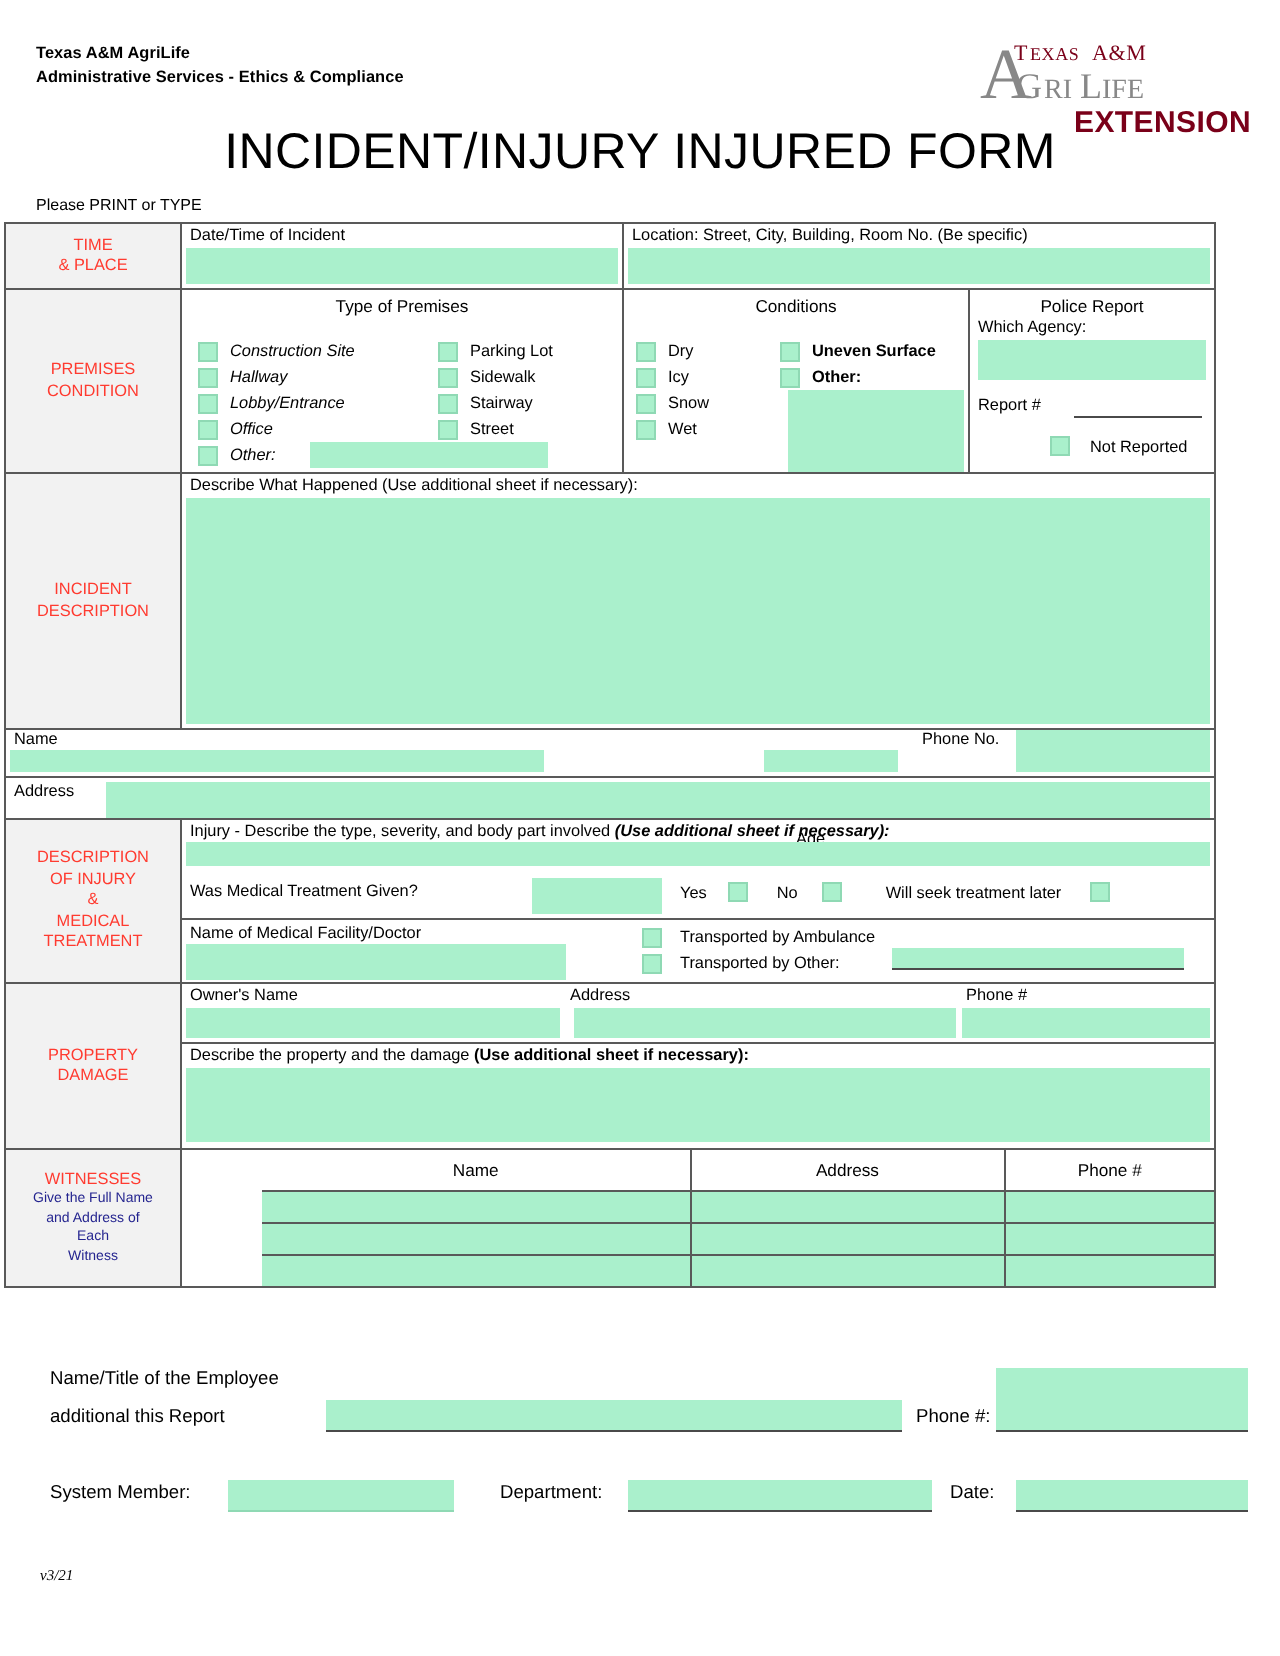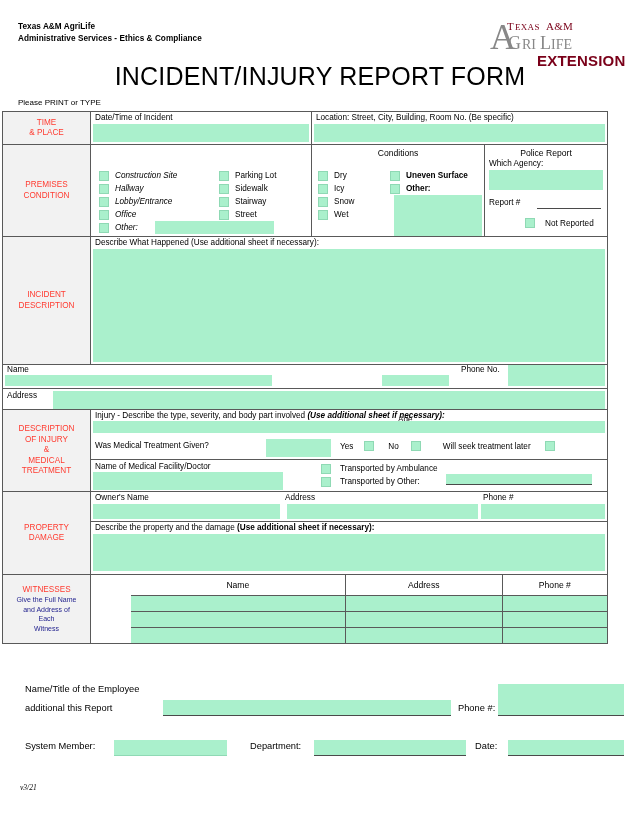--- a/index.html
+++ b/index.html
@@ -248,21 +248,21 @@
       <text x="64" y="14" font-family="Liberation Serif, serif" font-size="11" fill="#7a0019" letter-spacing="0.3">A&amp;M</text>
       <text x="26" y="33" font-family="Liberation Serif, serif" font-size="18" fill="#888888" letter-spacing="0">G</text>
       <text x="40" y="33" font-family="Liberation Serif, serif" font-size="14" fill="#888888" letter-spacing="0">RI</text>
       <text x="58" y="33" font-family="Liberation Serif, serif" font-size="18" fill="#888888" letter-spacing="0">L</text>
       <text x="69" y="33" font-family="Liberation Serif, serif" font-size="14" fill="#888888" letter-spacing="0">IFE</text>
       <text x="55" y="50" font-family="Liberation Sans, sans-serif" font-weight="bold" font-size="15" fill="#7a0019" letter-spacing="0.2">EXTENSION</text>
     </svg>
 
   </div>
 
-  <div class="form-title">INCIDENT/INJURY REPORT FORM</div>
+  <div class="form-title">INCIDENT/INJURY INJURED FORM</div>
   <div class="print-note">Please PRINT or TYPE</div>
 
   <div class="tbl">
 
     <div class="row r1">
       <div class="lbl">
         <span>TIME</span>
         <span>&amp; PLACE</span>
       </div>
       <div class="body" style="display:flex;">
@@ -278,20 +278,21 @@
     </div>
 
     <div class="row r2">
       <div class="lbl">
         <span>PREMISES</span>
         <span>CONDITION</span>
       </div>
       <div class="body" style="display:flex;">
 
         <div class="c-prem">
+          <div class="colhead">Type of Premises</div>
           <div class="cklist prem-col1">
             <div class="ckrow">
               <span class="cbx"></span>
               <span>Construction Site</span>
             </div>
             <div class="ckrow">
               <span class="cbx"></span>
               <span>Hallway</span>
             </div>
             <div class="ckrow">

